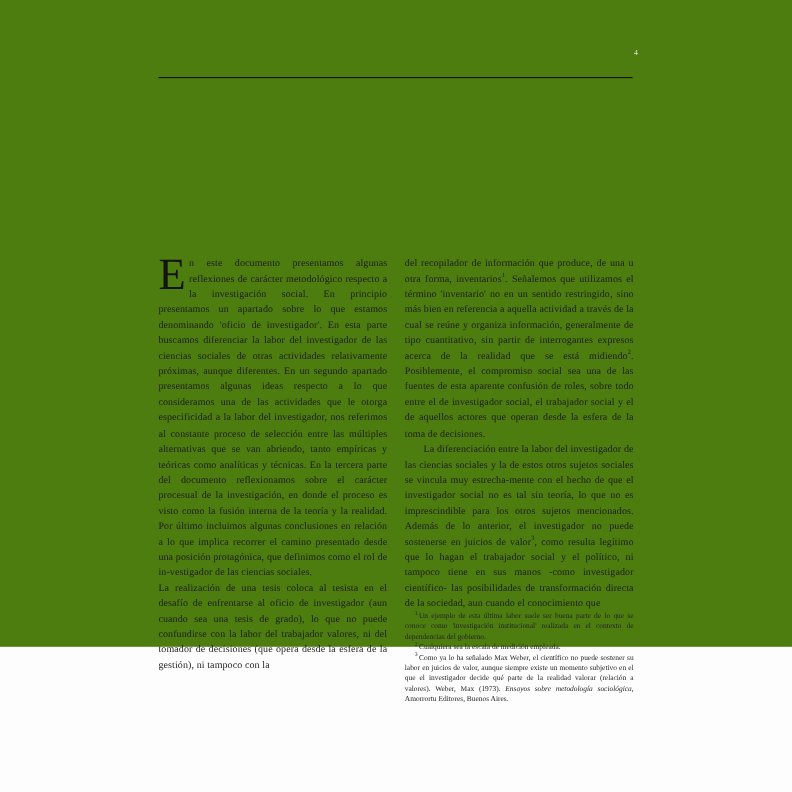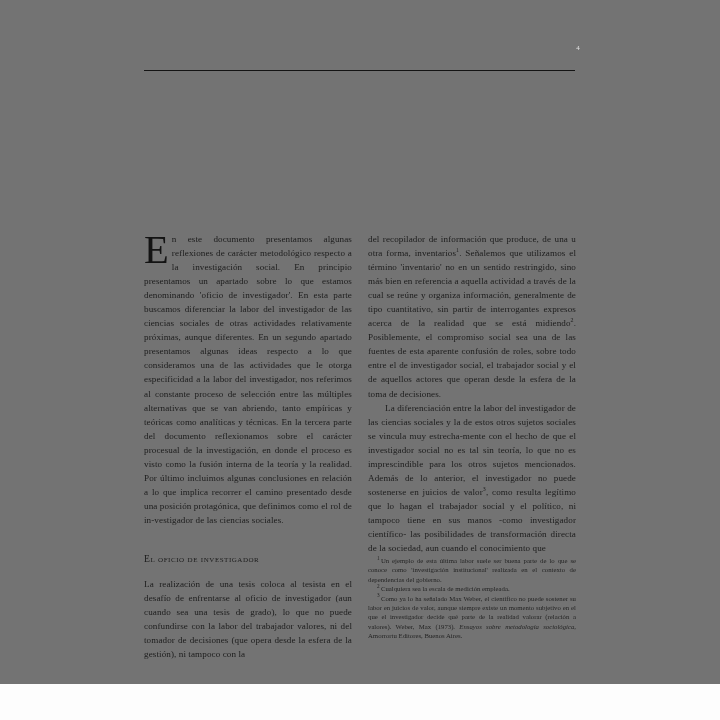--- a/index.html
+++ b/index.html
@@ -14,22 +14,22 @@
     font-family: "Liberation Serif", "DejaVu Serif", serif;
     color: #1a1a1a;
     overflow: hidden;
     position: relative;
   }
 
   .page {
     position: absolute;
     left: 0; top: 0;
     width: 720px;
-    height: 684px;
-    background: #737373;
+    height: 588px;
+    background: #4d7c0f;
   }
 
   
   .page-number {
     position: absolute;
     left: 556px;
     top: 44px;
     width: 24px;
     text-align: right;
     font-size: 7px;
@@ -133,21 +133,20 @@
   <div class="page-number">4</div>
 
   <div class="header-rule"></div>
 
   <div class="columns">
 
     <div class="col col-left">
 
       <p class="body dropcap-para"><span>E</span><span>n este documento presentamos algunas reflexiones de carácter metodológico respecto a la investigación social. En principio presentamos un apartado sobre lo que estamos denominando 'oficio de investigador'. En esta parte buscamos diferenciar la labor del investigador de las ciencias sociales de otras actividades relativamente próximas, aunque diferentes. En un segundo apartado presentamos algunas ideas respecto a lo que consideramos una de las actividades que le otorga especificidad a la labor del investigador, nos referimos al constante proceso de selección entre las múltiples alternativas que se van abriendo, tanto empíricas y teóricas como analíticas y técnicas. En la tercera parte del documento reflexionamos sobre el carácter procesual de la investigación, en donde el proceso es visto como la fusión interna de la teoría y la realidad. Por último incluimos algunas conclusiones en relación a lo que implica recorrer el camino presentado desde una posición protagónica, que definimos como el rol de in-vestigador de las ciencias sociales.</span></p>
 
-      <h2 class="section-head">El oficio de investigador</h2>
 
       <p class="body">La realización de una tesis coloca al tesista en el desafío de enfrentarse al oficio de investigador (aun cuando sea una tesis de grado), lo que no puede confundirse con la labor del trabajador valores, ni del tomador de decisiones (que opera desde la esfera de la gestión), ni tampoco con la</p>
 
     </div>
 
     <div class="col col-right">
 
       <p class="body"><span>del recopilador de información que produce, de una u otra forma, inventarios</span><sup>1</sup><span>. Señalemos que utilizamos el término 'inventario' no en un sentido restringido, sino más bien en referencia a aquella actividad a través de la cual se reúne y organiza información, generalmente de tipo cuantitativo, sin partir de interrogantes expresos acerca de la realidad que se está midiendo</span><sup>2</sup><span>. Posiblemente, el compromiso social sea una de las fuentes de esta aparente confusión de roles, sobre todo entre el de investigador social, el trabajador social y el de aquellos actores que operan desde la esfera de la toma de decisiones.</span></p>
 
       <p class="body indent"><span>La diferenciación entre la labor del investigador de las ciencias sociales y la de estos otros sujetos sociales se vincula muy estrecha-mente con el hecho de que el investigador social no es tal sin teoría, lo que no es imprescindible para los otros sujetos mencionados. Además de lo anterior, el investigador no puede sostenerse en juicios de valor</span><sup>3</sup><span>, como resulta legítimo que lo hagan el trabajador social y el político, ni tampoco tiene en sus manos -como investigador científico- las posibilidades de transformación directa de la sociedad, aun cuando el conocimiento que</span></p>

